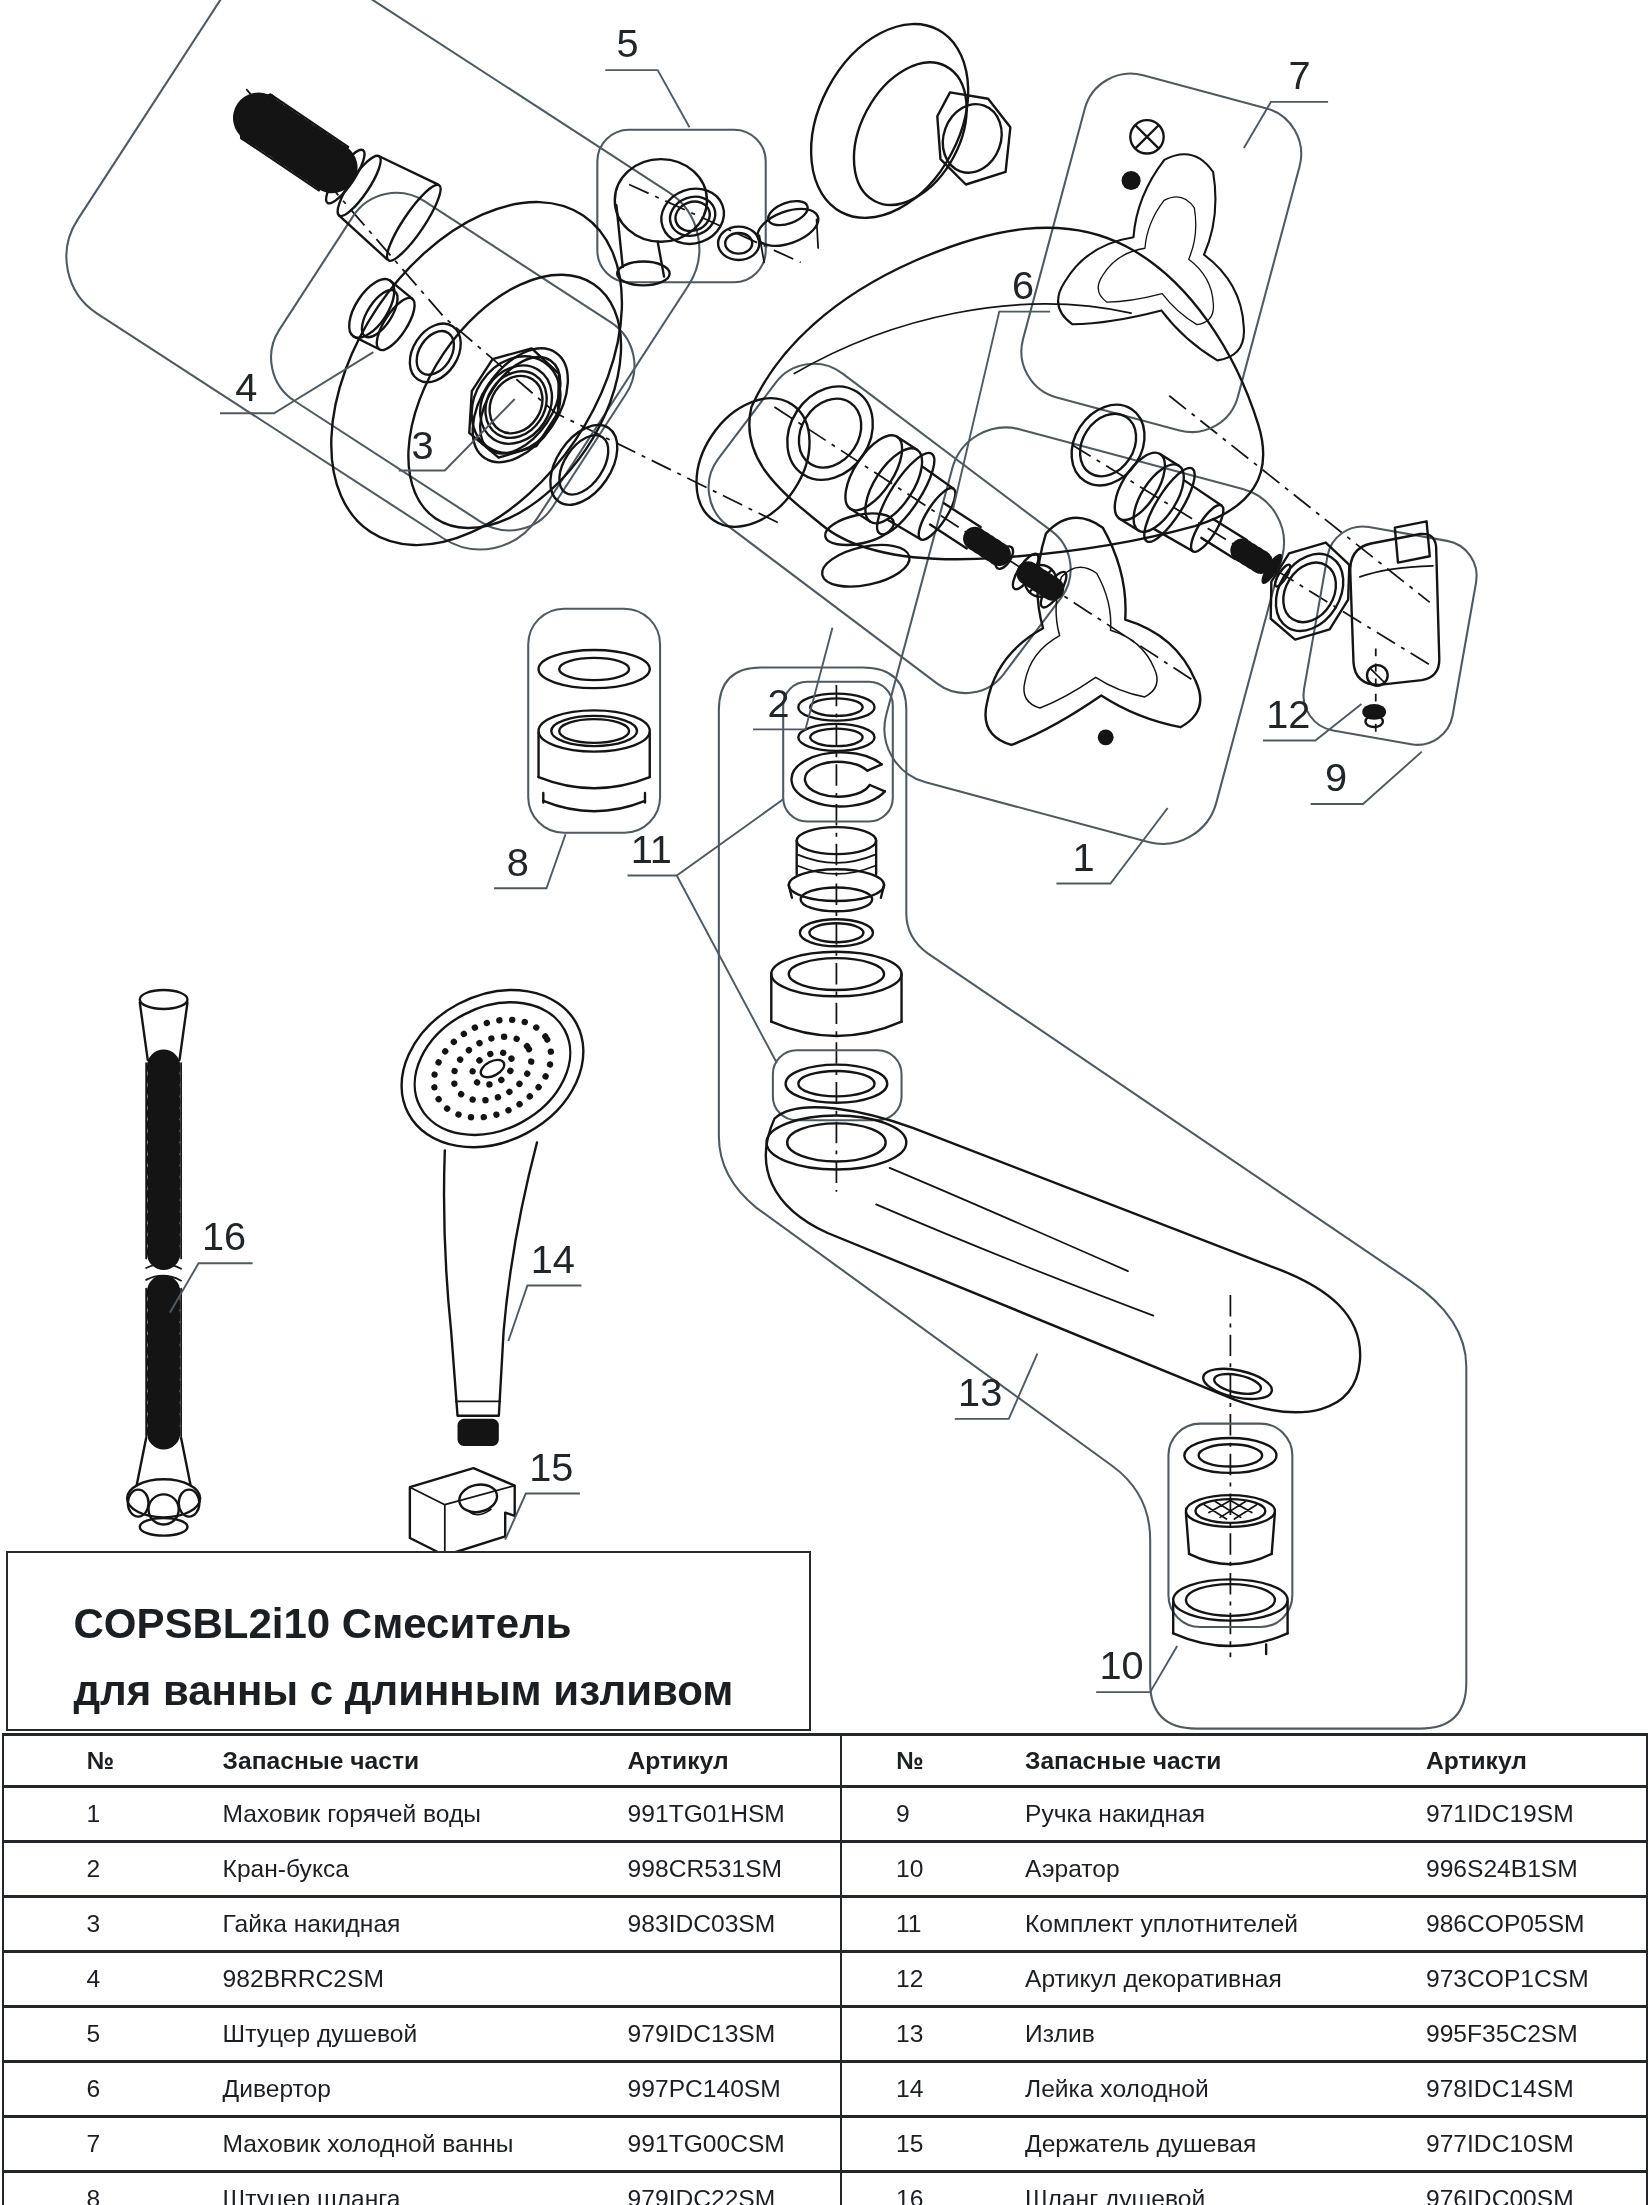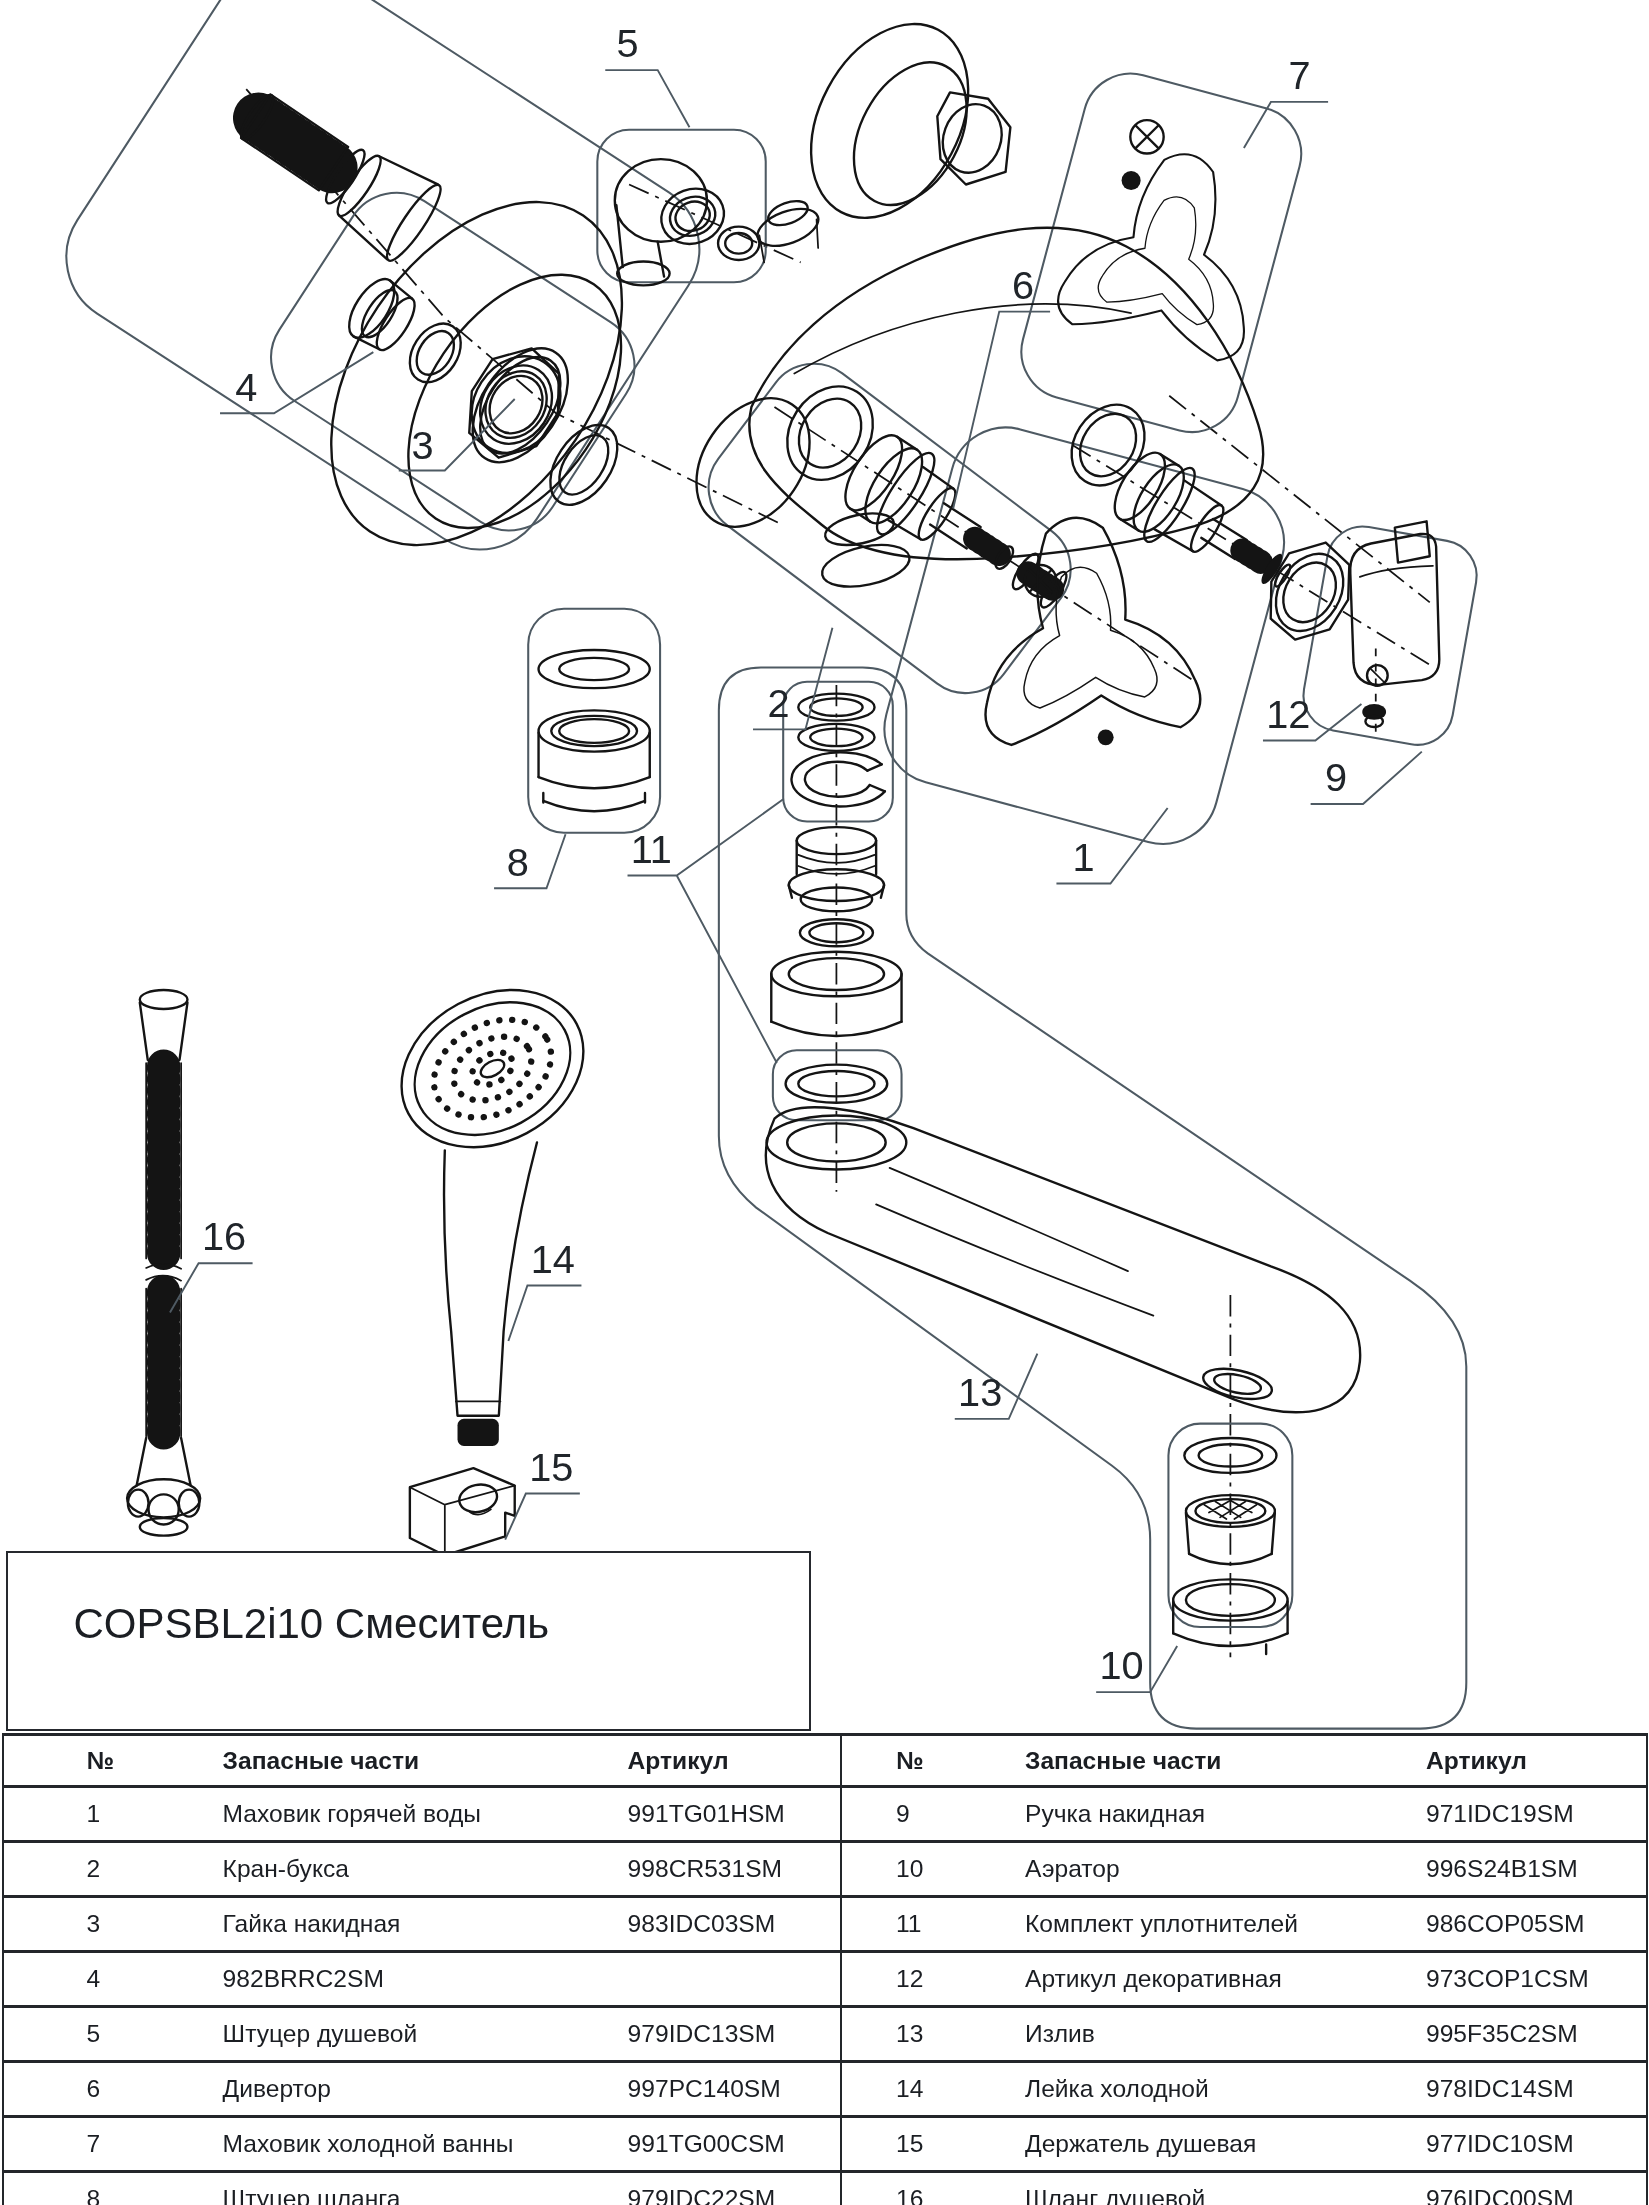--- a/index.html
+++ b/index.html
@@ -15,21 +15,21 @@
   .leader{stroke:#4e5a63;fill:none;stroke-width:2.4;}
   .callout{font-family:"Liberation Sans",sans-serif;font-size:50px;fill:#20252a;}
   .hatch{stroke:#141414;stroke-width:64;stroke-dasharray:2.6 8.4;fill:none;}
   .hatch2{stroke:#141414;stroke-width:30;stroke-dasharray:2.4 6;fill:none;}
   .corr{stroke:#141414;stroke-width:42;stroke-dasharray:3.5 11;fill:none;}
   .dots{stroke:#141414;stroke-width:8;stroke-dasharray:0.1 16;stroke-linecap:round;fill:none;}
   .fillk{fill:#141414;stroke:none;}
 
   .title-box{position:absolute;left:6.4px;top:1551px;width:805px;height:180px;
      border:2.4px solid #26292e;background:#ffffff;box-sizing:border-box;
-     padding:37px 16px 0 65px;font-size:42px;font-weight:400;line-height:67px;}
+     padding:37px 16px 0 65px;font-size:42px;font-weight:700;line-height:67px;}
 
   .tbl{position:absolute;top:1733px;border-top:3.2px solid #23262a;box-sizing:border-box;background:transparent;}
   .tbl-left{left:1.6px;width:840px;border-left:2.4px solid #23262a;border-right:2.4px solid #23262a;}
   .tbl-right{left:842px;width:806px;border-right:2.4px solid #23262a;}
   .trow{display:grid;align-items:center;border-bottom:3.2px solid #23262a;font-size:24.6px;}
   .tbl-left  .trow{grid-template-columns:135px 405px auto;height:52px;}
   .tbl-right .trow{grid-template-columns:119px 413px auto;height:52px;}
   .tbl .thead{height:49px;font-weight:700;}
   .tbl-left  .trow > :nth-child(1){padding-left:83px;}
   .tbl-left  .trow > :nth-child(2){padding-left:84px;}
@@ -356,20 +356,21 @@
     <text class="callout" x="282" y="1574">16</text>
     <text class="callout" x="696" y="1602">14</text>
     <text class="callout" x="694" y="1864">15</text>
     <text class="callout" x="1234" y="1770">13</text>
     <text class="callout" x="1412" y="2114">10</text>
   </g>
 </svg>
 
 <div class="title-box">
   <div>COPSBL2i10 Смеситель</div>
+  <div>для ванны с длинным изливом</div>
 </div>
 
 <div class="tbl tbl-left">
   <div class="trow thead">
     <span>№</span>
     <span>Запасные части</span>
     <span>Артикул</span>
   </div>
   <div class="trow">
     <span>1</span>

